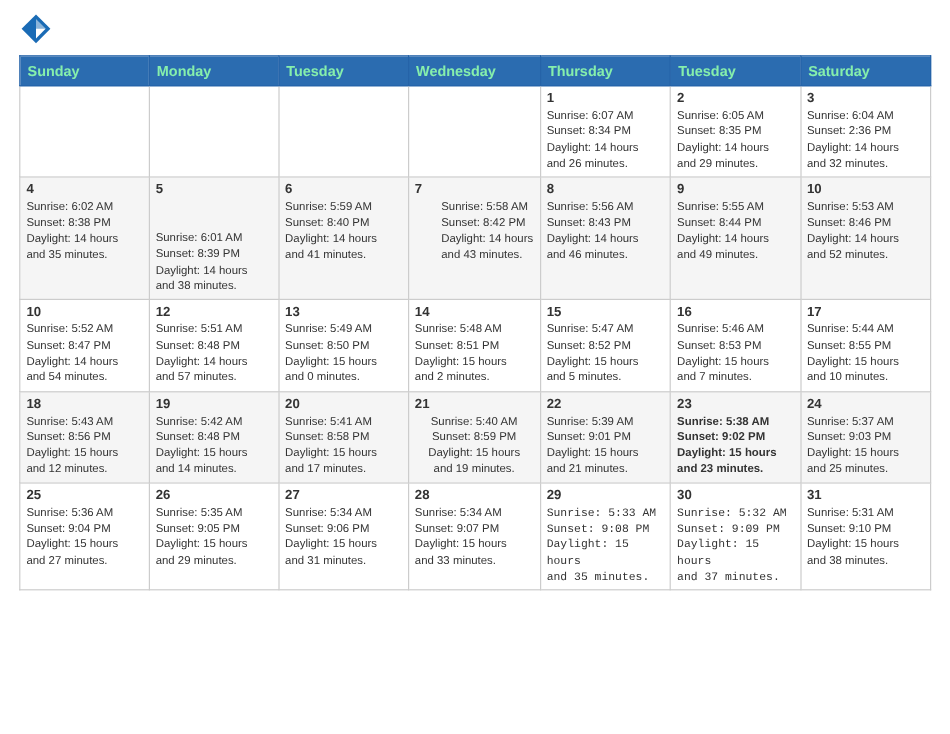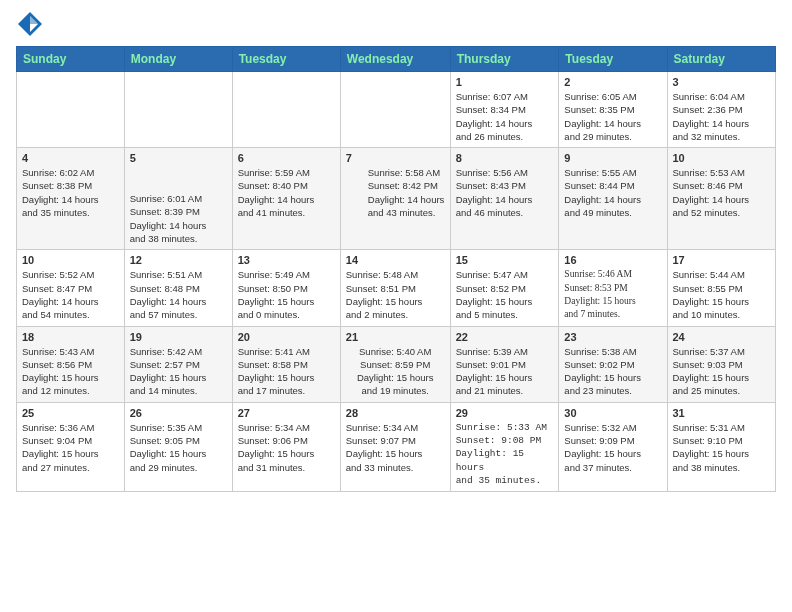--- a/index.html
+++ b/index.html
@@ -239,21 +239,21 @@
           </td>
           <td>
             <span class="day-number">15</span>
             <div class="day-info" style="white-space: pre-line;">Sunrise: 5:47 AM
 Sunset: 8:52 PM
 Daylight: 15 hours
 and 5 minutes.</div>
           </td>
           <td>
             <span class="day-number">16</span>
-            <div class="day-info" style="white-space: pre-line; font-family: Liberation Serif, serif;">Sunrise: 5:46 AM
+            <div class="day-info" style="white-space: pre-line;">Sunrise: 5:46 AM
 Sunset: 8:53 PM
 Daylight: 15 hours
 and 7 minutes.</div>
           </td>
           <td>
             <span class="day-number">17</span>
             <div class="day-info" style="white-space: pre-line;">Sunrise: 5:44 AM
 Sunset: 8:55 PM
 Daylight: 15 hours
 and 10 minutes.</div>
@@ -263,21 +263,21 @@
           <td>
             <span class="day-number">18</span>
             <div class="day-info" style="white-space: pre-line;">Sunrise: 5:43 AM
 Sunset: 8:56 PM
 Daylight: 15 hours
 and 12 minutes.</div>
           </td>
           <td>
             <span class="day-number">19</span>
             <div class="day-info" style="white-space: pre-line;">Sunrise: 5:42 AM
-Sunset: 2:57 PM
+Sunset: 8:48 PM
 Daylight: 15 hours
 and 14 minutes.</div>
           </td>
           <td>
             <span class="day-number">20</span>
             <div class="day-info" style="white-space: pre-line;">Sunrise: 5:41 AM
 Sunset: 8:58 PM
 Daylight: 15 hours
 and 17 minutes.</div>
           </td>
@@ -290,21 +290,21 @@
           </td>
           <td>
             <span class="day-number">22</span>
             <div class="day-info" style="white-space: pre-line;">Sunrise: 5:39 AM
 Sunset: 9:01 PM
 Daylight: 15 hours
 and 21 minutes.</div>
           </td>
           <td>
             <span class="day-number">23</span>
-            <div class="day-info" style="white-space: pre-line;">Sunrise: 5:38 AM
+            <div class="day-info" style="white-space: pre-line; font-weight: bold;">Sunrise: 5:38 AM
 Sunset: 9:02 PM
 Daylight: 15 hours
 and 23 minutes.</div>
           </td>
           <td>
             <span class="day-number">24</span>
             <div class="day-info" style="white-space: pre-line;">Sunrise: 5:37 AM
 Sunset: 9:03 PM
 Daylight: 15 hours
 and 25 minutes.</div>
@@ -341,21 +341,21 @@
           </td>
           <td>
             <span class="day-number">29</span>
             <div class="day-info" style="white-space: pre-line; font-family: Liberation Mono, monospace;">Sunrise: 5:33 AM
 Sunset: 9:08 PM
 Daylight: 15 hours
 and 35 minutes.</div>
           </td>
           <td>
             <span class="day-number">30</span>
-            <div class="day-info" style="white-space: pre-line;">Sunrise: 5:32 AM
+            <div class="day-info" style="white-space: pre-line; font-family: Liberation Mono, monospace;">Sunrise: 5:32 AM
 Sunset: 9:09 PM
 Daylight: 15 hours
 and 37 minutes.</div>
           </td>
           <td>
             <span class="day-number">31</span>
             <div class="day-info" style="white-space: pre-line;">Sunrise: 5:31 AM
 Sunset: 9:10 PM
 Daylight: 15 hours
 and 38 minutes.</div>

